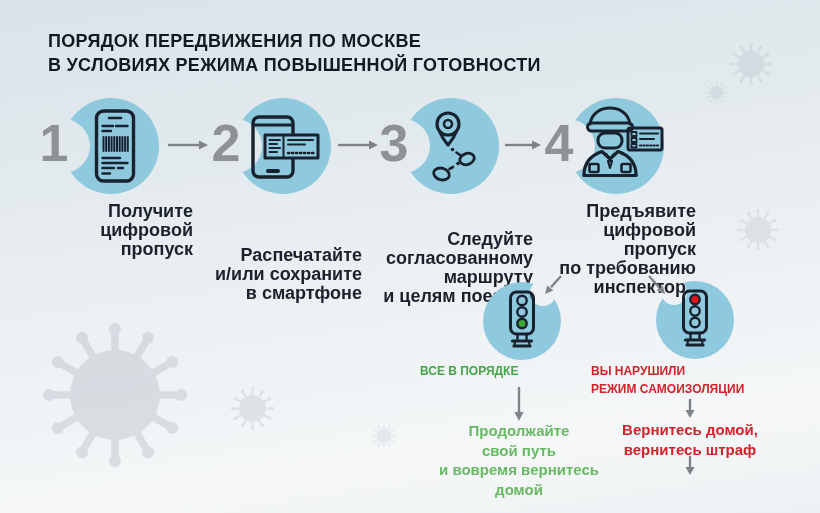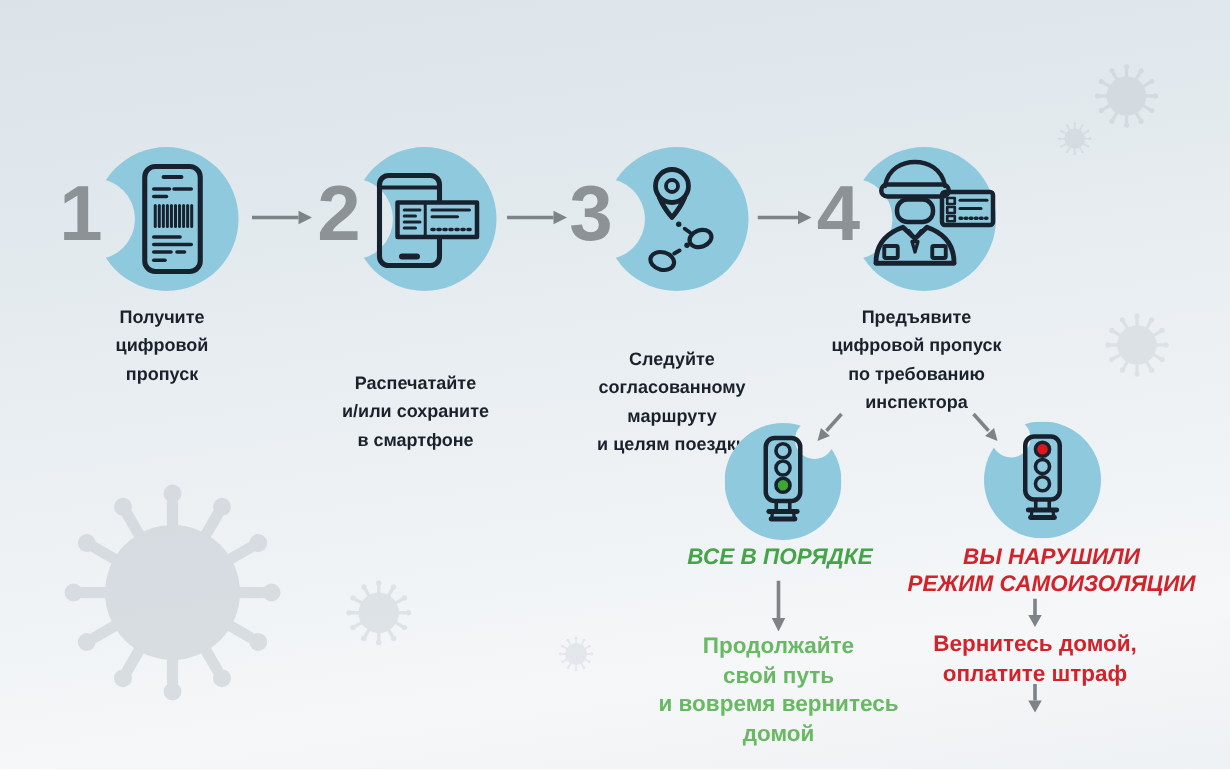--- a/index.html
+++ b/index.html
@@ -13,25 +13,25 @@
   .title{
     left:48px;top:30px;width:600px;
     font-size:18px;line-height:1.32;letter-spacing:.3px;
     color:#121924;font-weight:800;white-space:pre-line;
   }
   .step-num{
     width:60px;text-align:center;top:114px;
     font-size:52px;line-height:58px;font-weight:800;color:#8d9297;
   }
   .step-label{
-    top:202px;width:170px;text-align:center;
-    font-size:12px;line-height:19px;color:#1a212b;white-space:pre-line;
+    top:202px;width:170px;text-align:right;
+    font-size:18px;line-height:19px;color:#1a212b;white-space:pre-line;
   }
   .branch-title{
-    font-size:15px;line-height:17.5px;font-weight:800;text-align:center;white-space:pre-line;font-style:italic;
+    font-size:12px;line-height:17.5px;font-weight:800;text-align:left;white-space:pre-line;
   }
   .branch-body{
     font-size:15px;line-height:19.5px;font-weight:700;text-align:center;white-space:pre-line;
   }
   .green-t{color:#45a348;}
   .green-b{color:#69b964;}
   .red-t{color:#d2232b;}
 </style>
 </head>
 <body>
@@ -84,20 +84,22 @@
   <svg class="abs virus" style="left:729px;top:42px;opacity:.5" width="44" height="44">
       <use href="#virus"></use>
     </svg>
   <svg class="abs virus" style="left:705px;top:81px;opacity:.45" width="23" height="23">
       <use href="#virus"></use>
     </svg>
   <svg class="abs virus" style="left:736px;top:208px;opacity:.42" width="44" height="44">
       <use href="#virus"></use>
     </svg>
 
+  <div class="abs title">ПОРЯДОК ПЕРЕДВИЖЕНИЯ ПО МОСКВЕ
+В УСЛОВИЯХ РЕЖИМА ПОВЫШЕННОЙ ГОТОВНОСТИ</div>
 
   <div class="abs step-num" style="left:24px;">1</div>
   <div class="abs step-num" style="left:196px;">2</div>
   <div class="abs step-num" style="left:364px;">3</div>
   <div class="abs step-num" style="left:529px;">4</div>
 
   <svg class="abs" style="left:63px;top:98px" width="120" height="96" viewBox="0 0 120 96">
     <defs>
         <mask id="nm1">
           <rect width="120" height="96" fill="#fff"></rect>
@@ -305,19 +307,19 @@
 и вовремя вернитесь
 домой</div>
 
   <div class="abs branch-title red-t" style="left:591px;top:363px;width:220px">ВЫ НАРУШИЛИ
 РЕЖИМ САМОИЗОЛЯЦИИ</div>
   <svg class="abs" style="left:684px;top:399px" width="12" height="19">
     <line x1="6" y1="0" x2="6" y2="11" stroke="#7e8387" stroke-width="2.4"></line>
       <polygon points="1.5,11 6,19 10.5,11" fill="#7e8387"></polygon>
     </svg>
   <div class="abs branch-body red-t" style="left:580px;top:420px;width:220px">Вернитесь домой,
-оплатите штраф</div>
+вернитесь штраф</div>
   <svg class="abs" style="left:684px;top:456px" width="12" height="19">
     <line x1="6" y1="0" x2="6" y2="11" stroke="#7e8387" stroke-width="2.4"></line>
       <polygon points="1.5,11 6,19 10.5,11" fill="#7e8387"></polygon>
     </svg>
 
 </div>
 
 </body></html>

